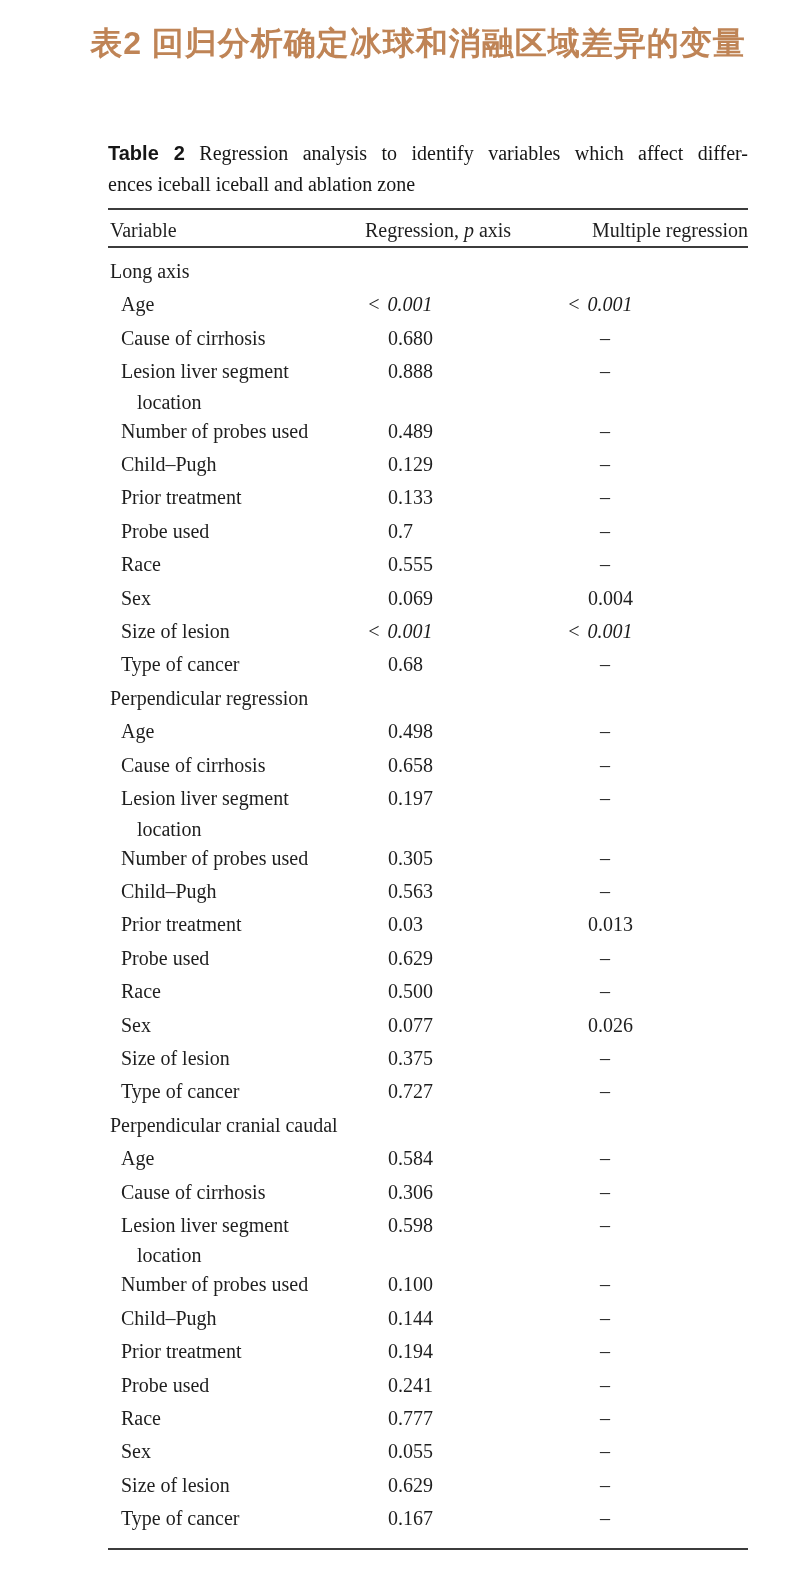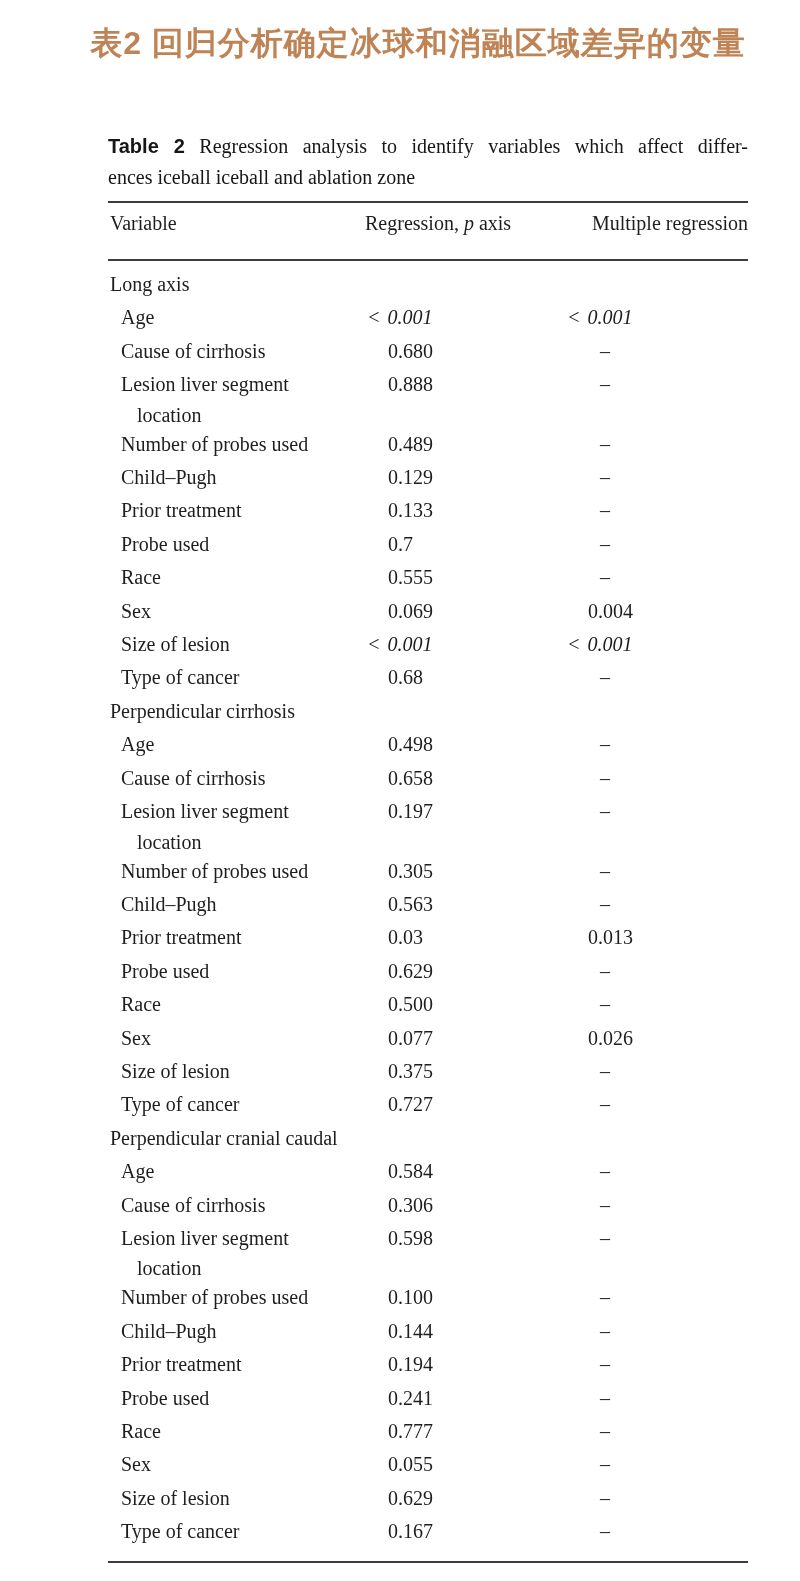--- a/index.html
+++ b/index.html
@@ -21,38 +21,38 @@
     text-align: center;
     font-family: "Liberation Sans", sans-serif;
     font-weight: bold;
     font-size: 32px;
     letter-spacing: 1px;
     color: #bf8456;
   }
   .figure {
     position: absolute;
     left: 90px;
-    top: 131px;
+    top: 138px;
     width: 640px;
   }
   .caption {
     font-size: 20px;
     line-height: 31px;
     color: #161616;
   }
   .cap-line1 { text-align: justify; text-align-last: justify; }
   .cap-label {
     font-family: "Liberation Sans", sans-serif;
     font-weight: bold;
   }
   .rule { height: 2px; background: #3c3c3c; }
   .rule-top { margin-top: 8px; }
   .thead {
     position: relative;
-    height: 56px;
+    height: 36px;
     line-height: 40px;
     font-size: 20px;
   }
   .th-var { position: absolute; left: 2px; }
   .th-p   { position: absolute; left: 257px; }
   .th-p i { font-style: italic; }
   .th-m   { position: absolute; right: 0px; }
   .tbody {
     padding: 7px 0 12px 0;
     font-size: 20px;
@@ -153,21 +153,21 @@
         <div class="row">
           <div class="item-label">Size of lesion</div>
           <span class="val-p val-lt"><span class="lt-sign">&lt;</span>0.001</span>
           <span class="val-m val-lt"><span class="lt-sign">&lt;</span>0.001</span>
         </div>
         <div class="row">
           <div class="item-label">Type of cancer</div>
           <span class="val-p">0.68</span>
           <span class="val-m dash">–</span>
         </div>
-        <div class="row"><span class="sec-label">Perpendicular cirrhosis</span></div>
+        <div class="row"><span class="sec-label">Perpendicular regression</span></div>
         <div class="row">
           <div class="item-label">Age</div>
           <span class="val-p">0.498</span>
           <span class="val-m dash">–</span>
         </div>
         <div class="row">
           <div class="item-label">Cause of cirrhosis</div>
           <span class="val-p">0.658</span>
           <span class="val-m dash">–</span>
         </div>

